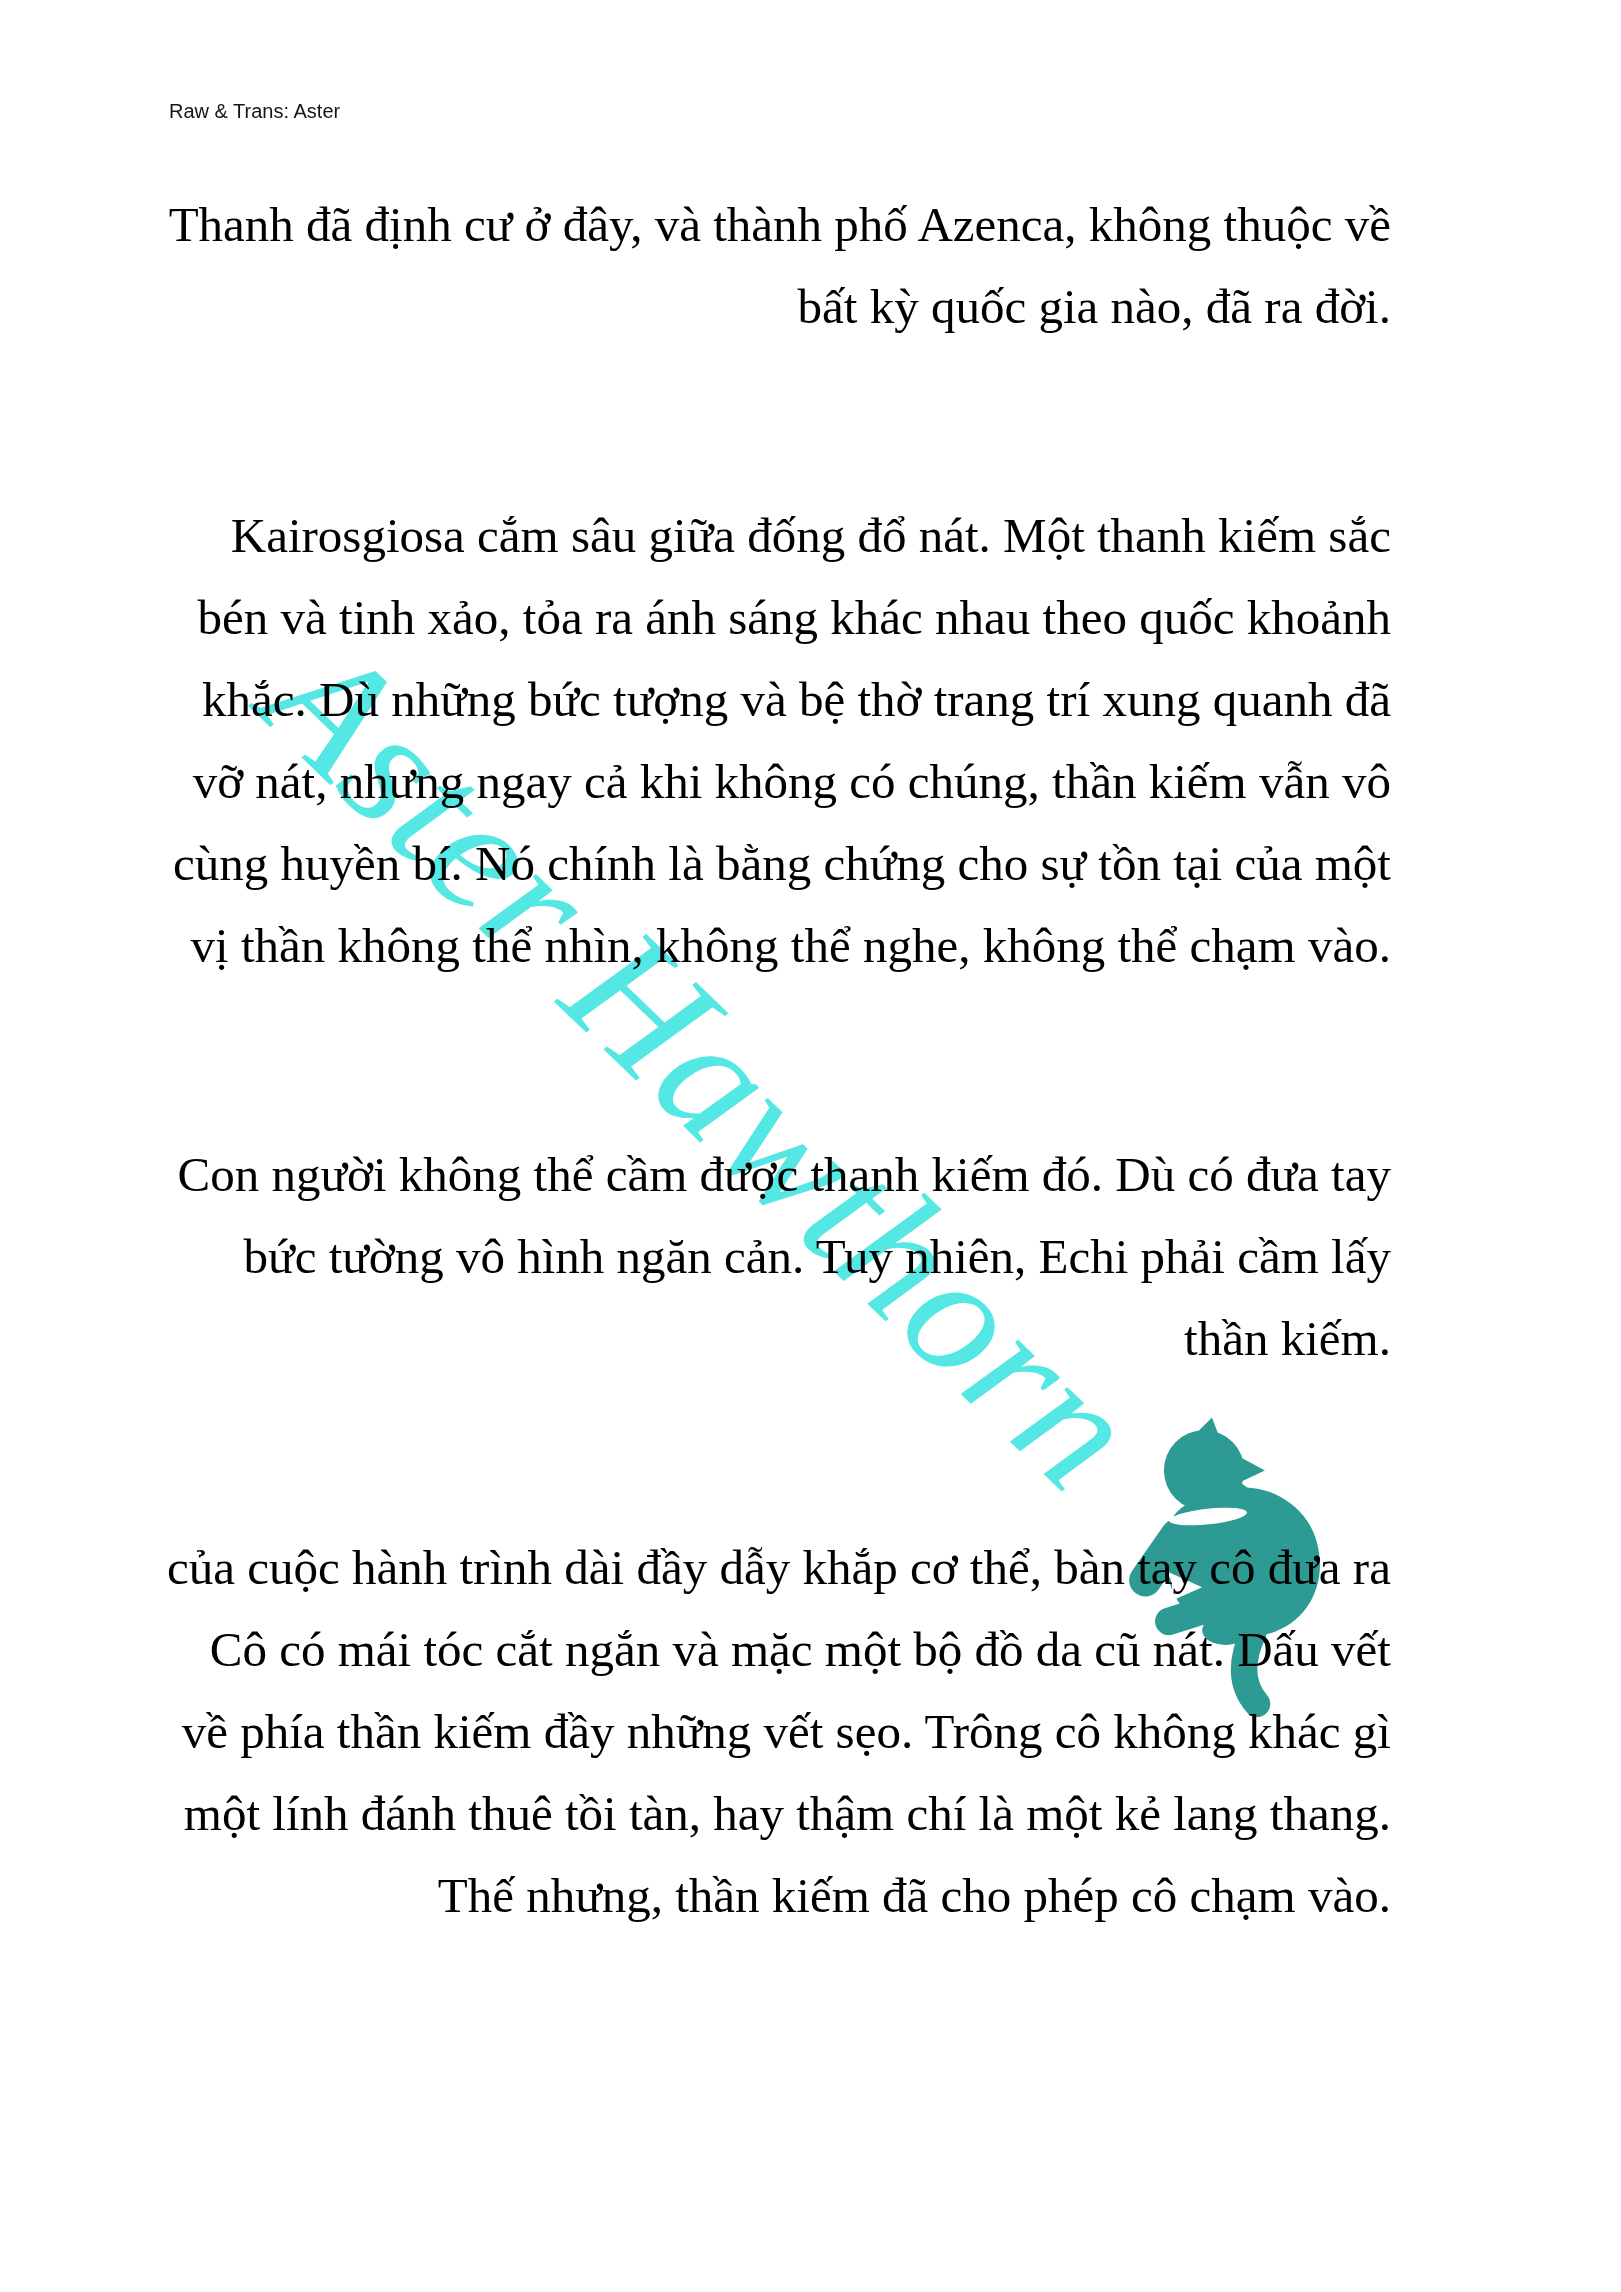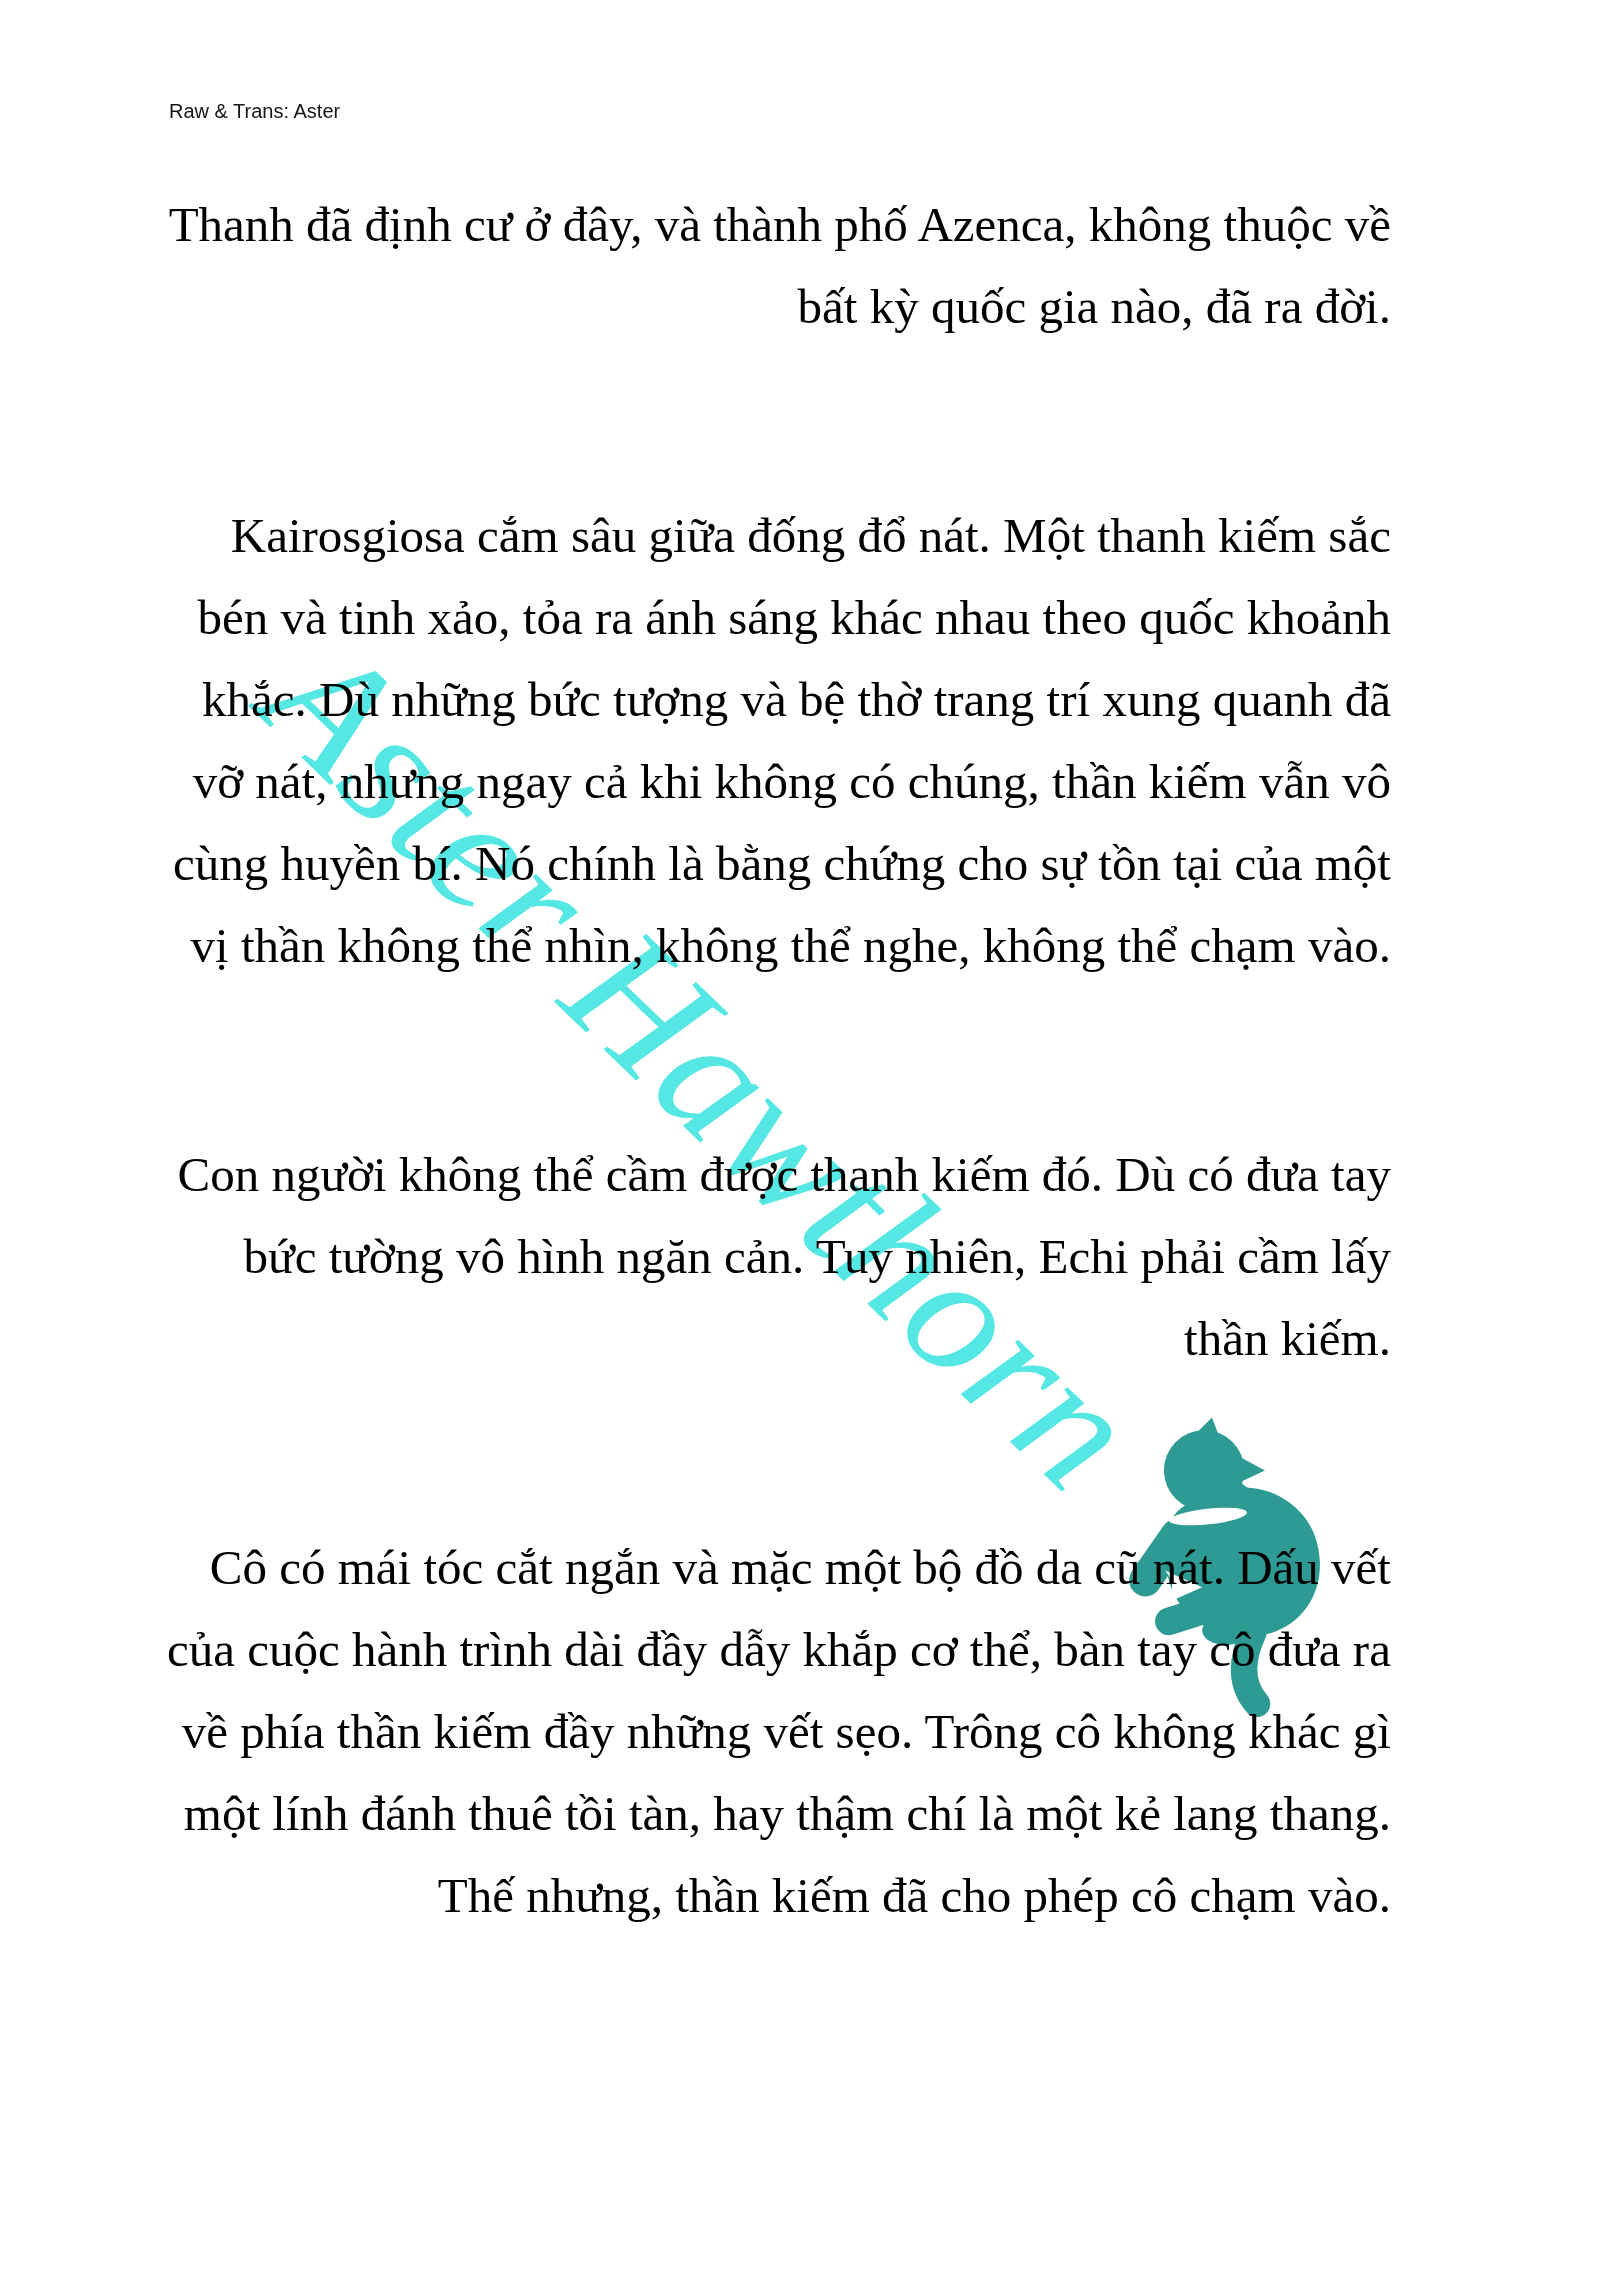--- a/index.html
+++ b/index.html
@@ -100,22 +100,22 @@
         <div class="line">vỡ nát, nhưng ngay cả khi không có chúng, thần kiếm vẫn vô</div>
         <div class="line">cùng huyền bí. Nó chính là bằng chứng cho sự tồn tại của một</div>
         <div class="line">vị thần không thể nhìn, không thể nghe, không thể chạm vào.</div>
       </div>
       <div class="paragraph">
         <div class="line">Con người không thể cầm được thanh kiếm đó. Dù có đưa tay</div>
         <div class="line">bức tường vô hình ngăn cản. Tuy nhiên, Echi phải cầm lấy</div>
         <div class="line">thần kiếm.</div>
       </div>
       <div class="paragraph">
+        <div class="line">của cuộc hành trình dài đầy dẫy khắp cơ thể, bàn tay cô đưa ra</div>
         <div class="line">Cô có mái tóc cắt ngắn và mặc một bộ đồ da cũ nát. Dấu vết</div>
-        <div class="line">của cuộc hành trình dài đầy dẫy khắp cơ thể, bàn tay cô đưa ra</div>
         <div class="line">về phía thần kiếm đầy những vết sẹo. Trông cô không khác gì</div>
         <div class="line">một lính đánh thuê tồi tàn, hay thậm chí là một kẻ lang thang.</div>
         <div class="line">Thế nhưng, thần kiếm đã cho phép cô chạm vào.</div>
       </div>
     </div>
 
 </div>
 
 
 </body></html>

